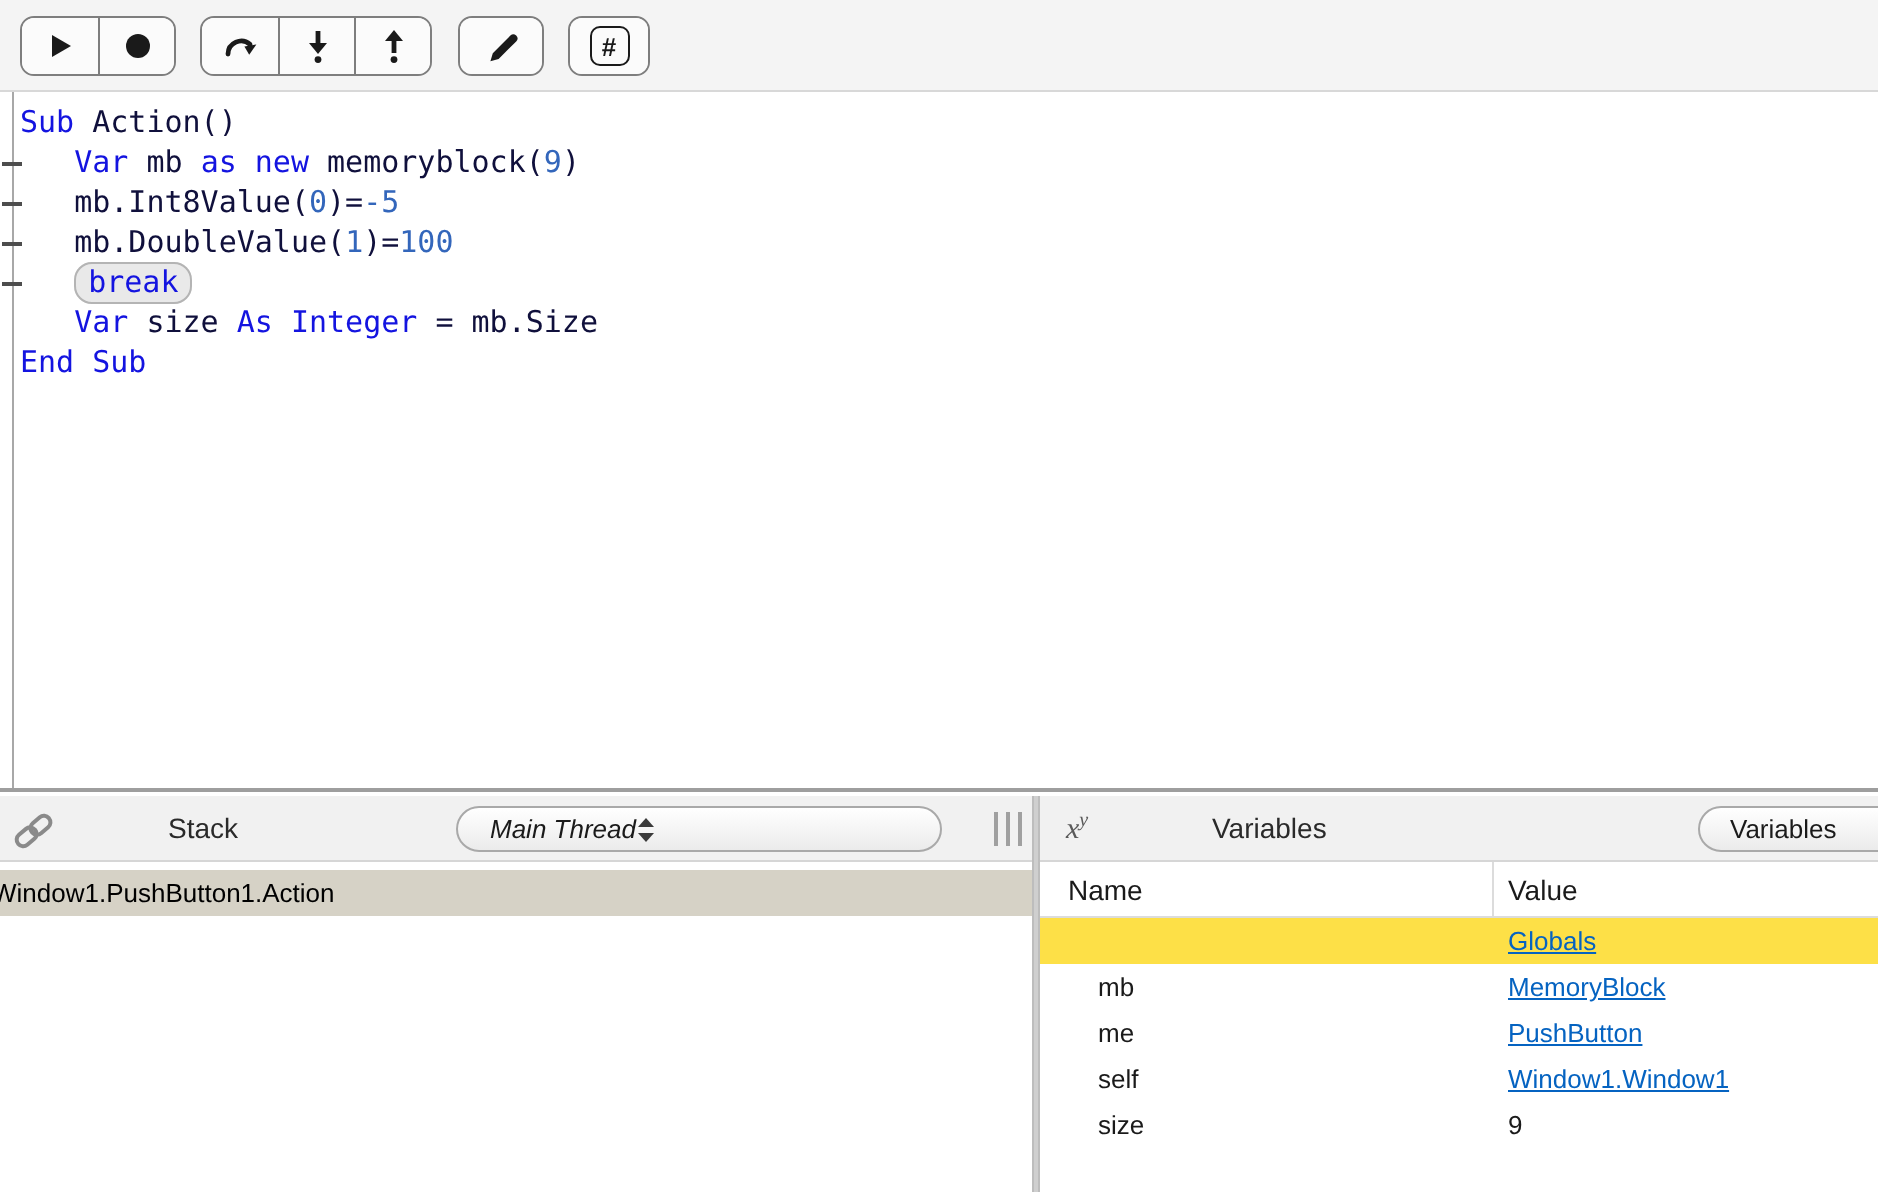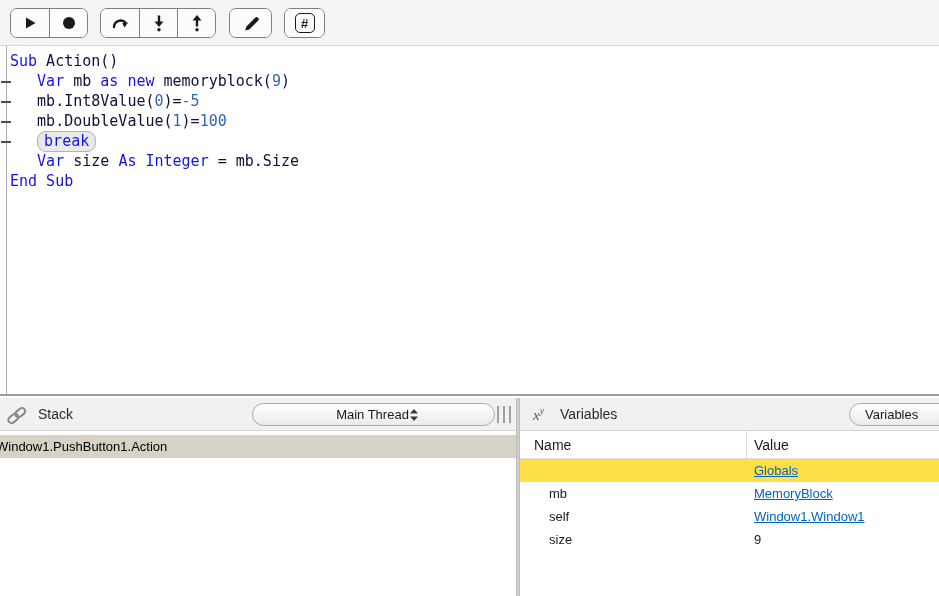--- a/index.html
+++ b/index.html
@@ -39,34 +39,34 @@
 
   
   .bottom { position:absolute; left:0; top:398px; width:939px; height:198px; display:flex; }
   .stack-panel { width:516px; height:198px; background:#fff; }
   .v-divider { width:4px; height:198px; background:#cfcfcf; border-left:1px solid #bdbdbd;
                border-right:1px solid #bdbdbd; cursor:col-resize; }
   .vars-panel { width:419px; height:198px; background:#fff; position:relative; }
 
   .panel-header { position:relative; height:33px; background:#f1f1f1;
                   border-bottom:1px solid #d6d6d6; overflow:hidden; }
-  .panel-title { position:absolute; top:8px; font-size:14px; color:#2a2a2a; }
+  .panel-title { position:absolute; top:8px; font-size:14px; color:#2a2a2a;margin-left:46px; }
   .stack-panel .panel-title { left:38px; }
   .vars-panel  .panel-title { left:40px; }
 
   .chain-icon { position:absolute; left:4px; top:5px; }
   .xy-icon { position:absolute; left:13px; top:7px; font-family:"Liberation Serif", serif;
              color:#5a5a5a; font-size:15px; }
   .xy-icon sup { font-size:10px; font-style:italic; }
   .xy-icon i { font-style:italic; }
 
   .pill-ctl { position:absolute; top:5px; height:23px; border:1px solid #a9a9a9; border-radius:12px;
               background:linear-gradient(#ffffff,#ebebeb); font-size:13px; color:#1a1a1a;
               display:flex; align-items:center; cursor:pointer; }
-  .thread-dd { left:252px; width:243px; padding-left:16px; justify-content:center; }
+  .thread-dd { left:228px; width:243px; padding-left:16px; justify-content:flex-start;font-style:italic; }
   .dd-arrows { margin-right:8px; }
   .grip { position:absolute; left:497px; top:8px; width:14px; height:17px; display:flex;
           justify-content:space-between; cursor:pointer; }
   .grip span { width:2px; height:17px; background:#a0a0a0; }
   .vars-btn { right:-14px; width:104px; padding-left:15px; }
 
   .stack-row { margin-top:4px; height:23px; background:#d6d2c6; display:flex; align-items:center;
                font-size:13px; color:#000; cursor:pointer; }
   .stack-row span { margin-left:-4px; white-space:nowrap; }
 
@@ -225,20 +225,24 @@
       <div id="var-rows">
           <div class="var-row shaded">
             <div class="vname"></div>
             <div class="vval"><a href="#">Globals</a></div>
           </div>
           <div class="var-row">
             <div class="vname">mb</div>
             <div class="vval"><a href="#">MemoryBlock</a></div>
           </div>
           <div class="var-row">
+            <div class="vname">me</div>
+            <div class="vval"><a href="#">PushButton</a></div>
+          </div>
+          <div class="var-row">
             <div class="vname">self</div>
             <div class="vval"><a href="#">Window1.Window1</a></div>
           </div>
           <div class="var-row">
             <div class="vname">size</div>
             <div class="vval">9</div>
           </div>
         </div>
     </div>
 

